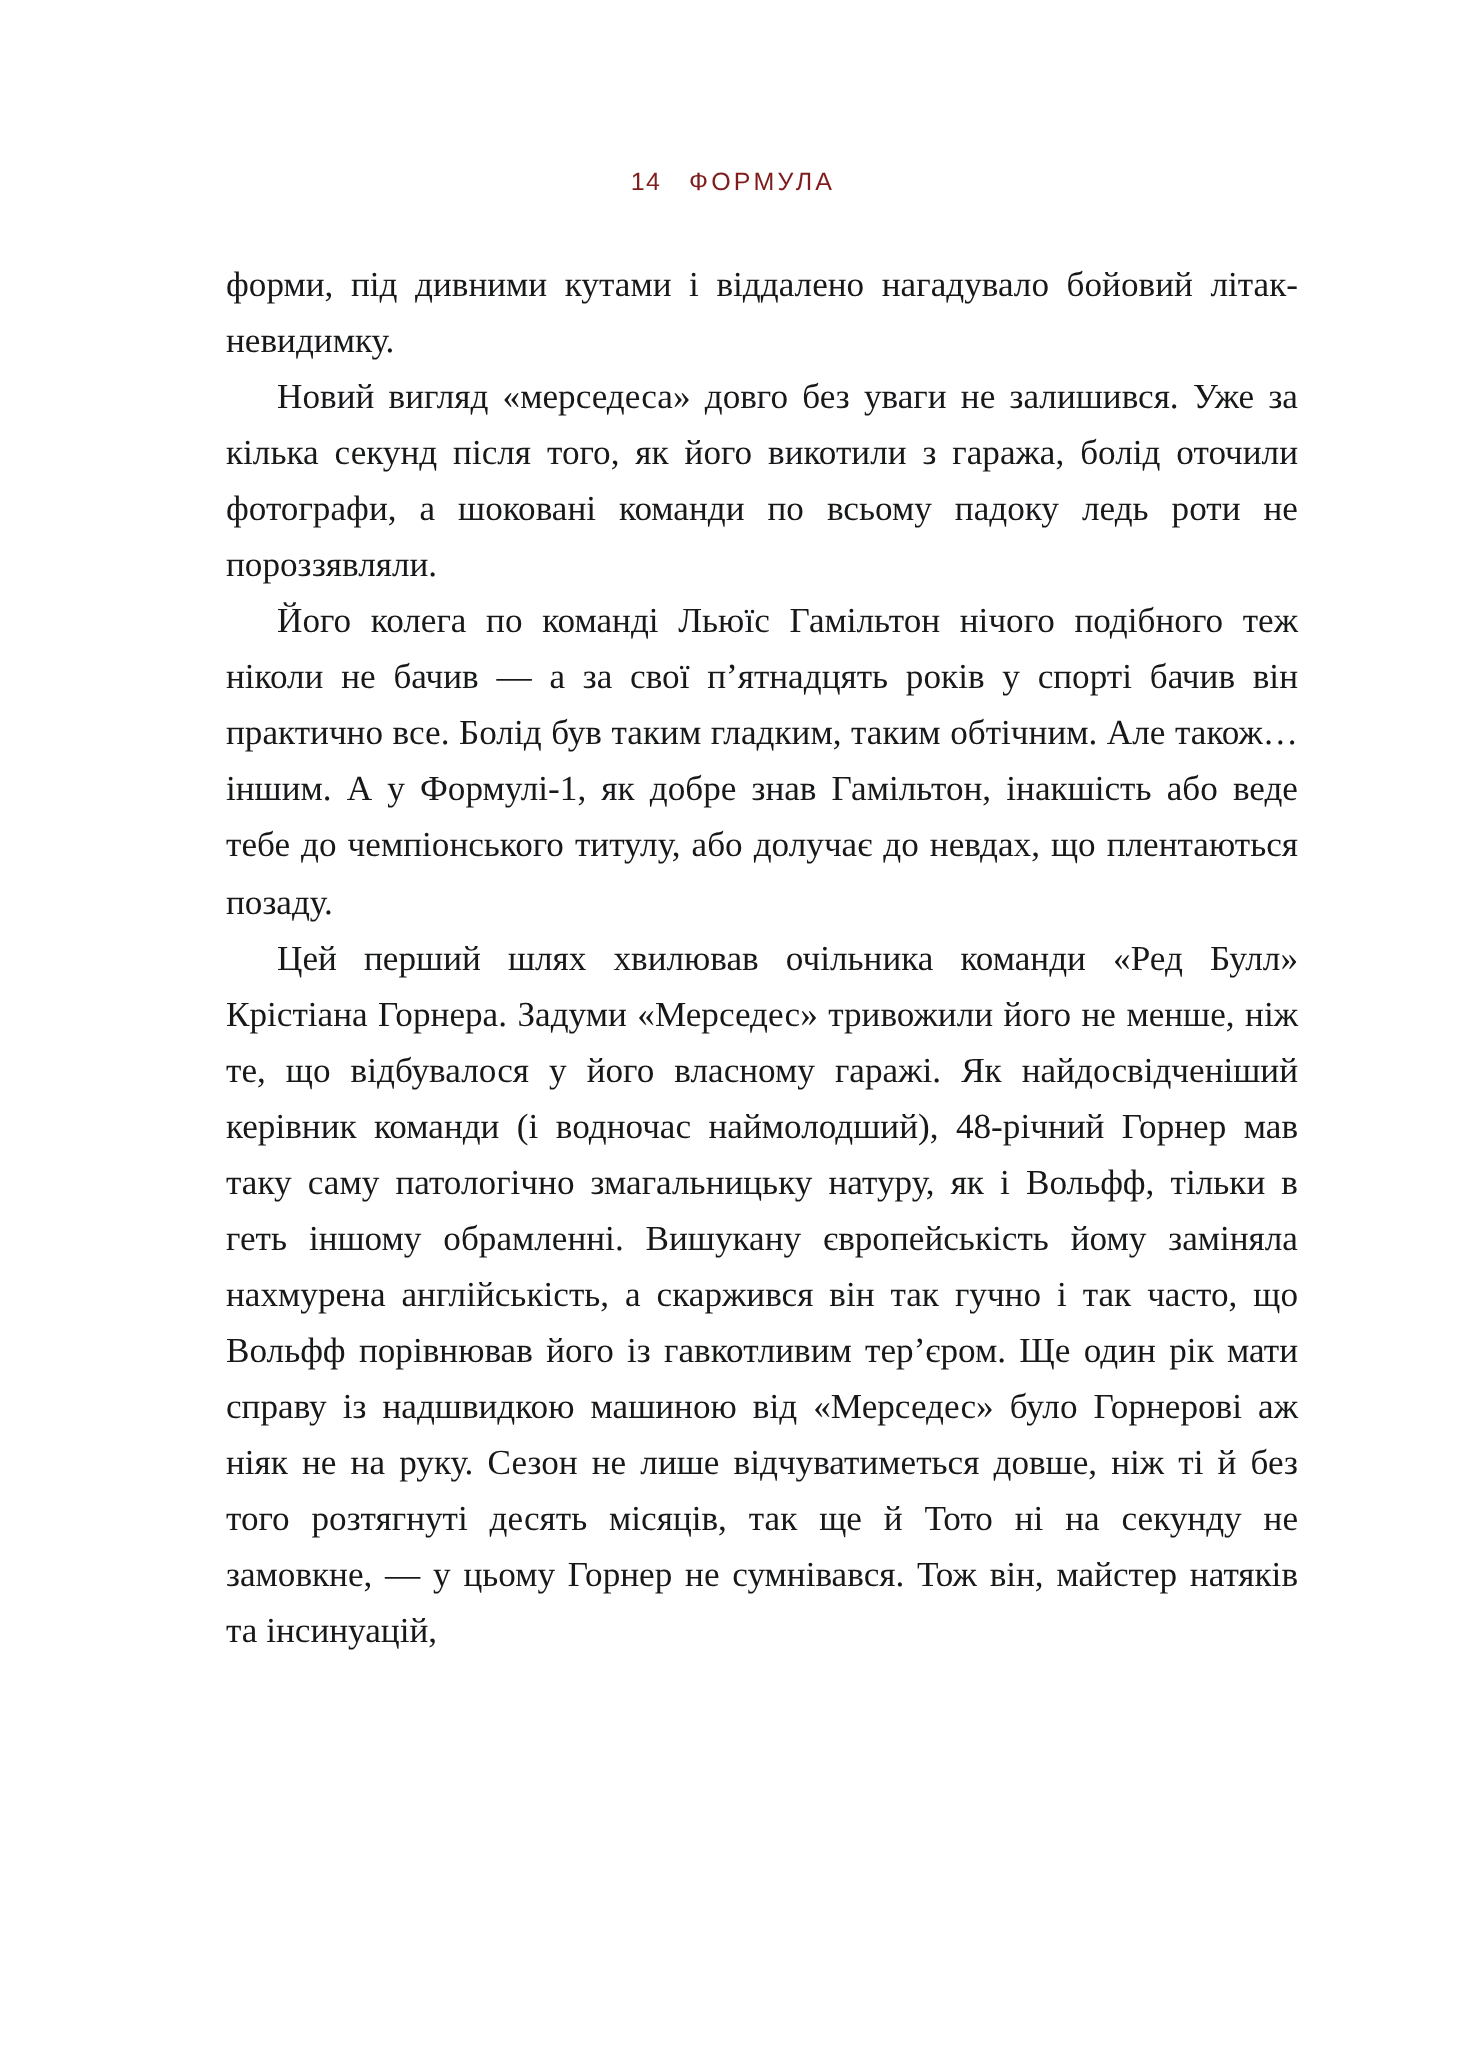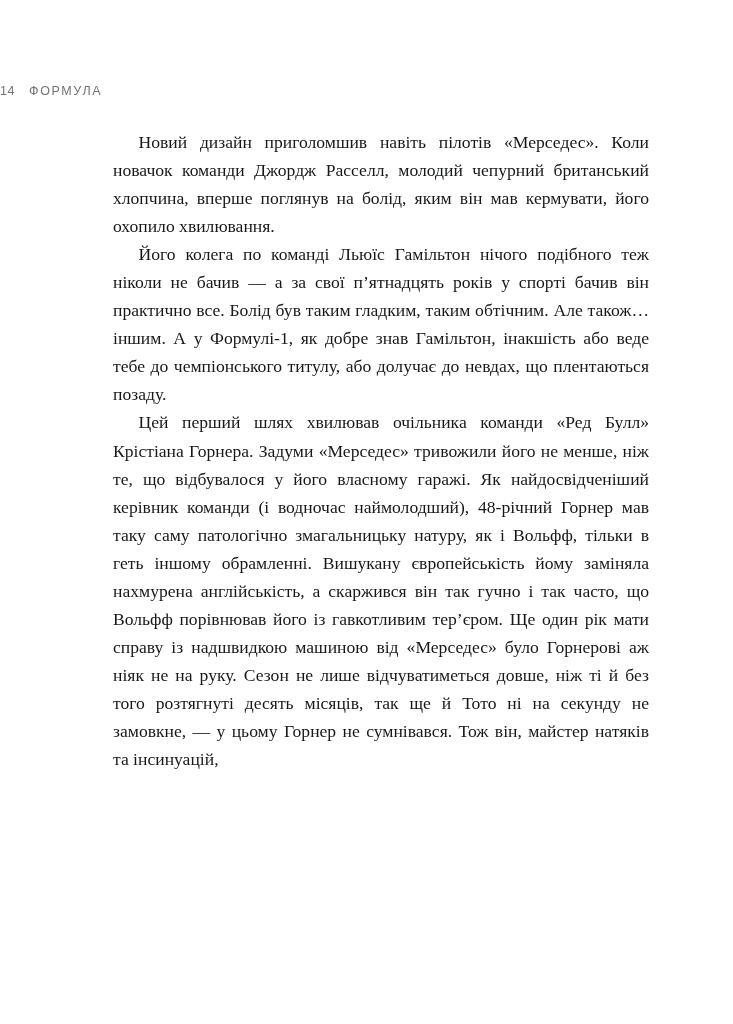--- a/index.html
+++ b/index.html
@@ -20,25 +20,25 @@
     height: 1024px;
     background: #ffffff;
     box-sizing: border-box;
   }
 
   .running-head {
     position: absolute;
     top: 84px;
     left: 0;
     width: 733px;
-    text-align: left;
+    text-align: center;
     font-family: "Liberation Sans", "DejaVu Sans", sans-serif;
     font-size: 12.5px;
     letter-spacing: 1.35px;
-    color: #737373;
+    color: #7f1d1d;
     white-space: nowrap;
   }
   .running-head .folio {
     margin-right: 14px;
     letter-spacing: 0.6px;
   }
   .running-head .chapter-title {
     letter-spacing: 1.6px;
   }
 
@@ -67,18 +67,19 @@
 </head>
 <body>
 
 <div class="page">
 
   <div class="running-head">
     <span class="folio">14</span><span class="chapter-title">ФОРМУЛА</span>
   </div>
 
   <div class="text-block">
-    <p class="para">Новий дизайн приголомшив навіть пілотів «Мерседес». Коли новачок команди Джордж Расселл, молодий чепурний британський хлопчина, вперше поглянув на болід, яким він мав кермувати, його охопило хвилювання.</p>
+    <p class="para no-indent">форми, під дивними кутами і віддалено нагадувало бойовий літак-невидимку.</p>
+    <p class="para">Новий вигляд «мерседеса» довго без уваги не залишився. Уже за кілька секунд після того, як його викотили з гаража, болід оточили фотографи, а шоковані команди по всьому падоку ледь роти не пороззявляли.</p>
     <p class="para">Його колега по команді Льюїс Гамільтон нічого подібного теж ніколи не бачив — а за свої п’ятнадцять років у спорті бачив він практично все. Болід був таким гладким, таким обтічним. Але також… іншим. А у Формулі-1, як добре знав Гамільтон, інакшість або веде тебе до чемпіонського титулу, або долучає до невдах, що плентаються позаду.</p>
     <p class="para">Цей перший шлях хвилював очільника команди «Ред Булл» Крістіана Горнера. Задуми «Мерседес» тривожили його не менше, ніж те, що відбувалося у його власному гаражі. Як найдосвідченіший керівник команди (і водночас наймолодший), 48-річний Горнер мав таку саму патологічно змагальницьку натуру, як і Вольфф, тільки в геть іншому обрамленні. Вишукану європейськість йому заміняла нахмурена англійськість, а скаржився він так гучно і так часто, що Вольфф порівнював його із гавкотливим тер’єром. Ще один рік мати справу із надшвидкою машиною від «Мерседес» було Горнерові аж ніяк не на руку. Сезон не лише відчуватиметься довше, ніж ті й без того розтягнуті десять місяців, так ще й Тото ні на секунду не замовкне, — у цьому Горнер не сумнівався. Тож він, майстер натяків та інсинуацій,</p>
   </div>
 
 </div>
 
 </body></html>

